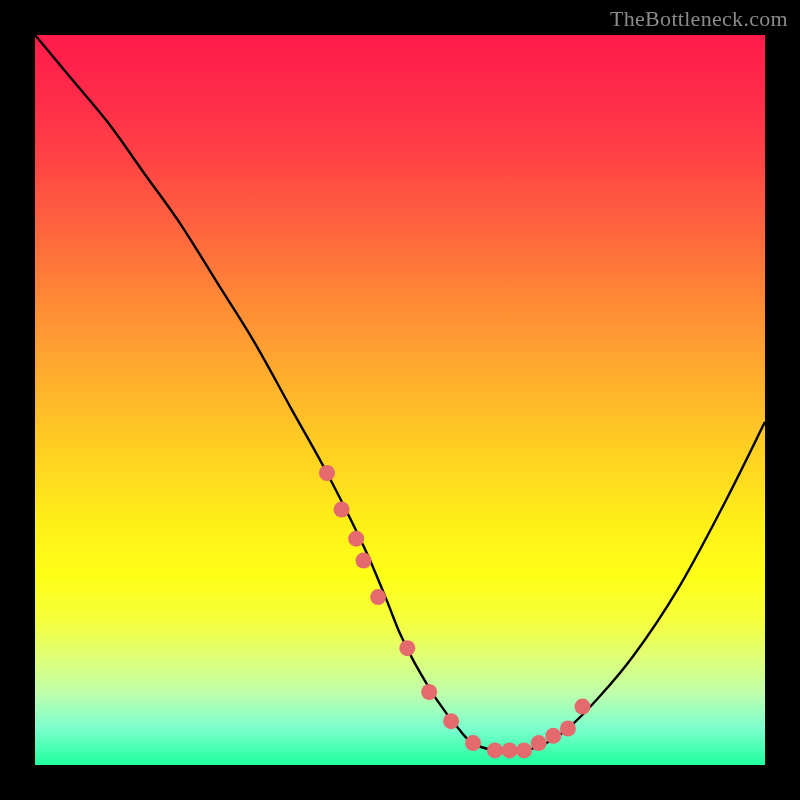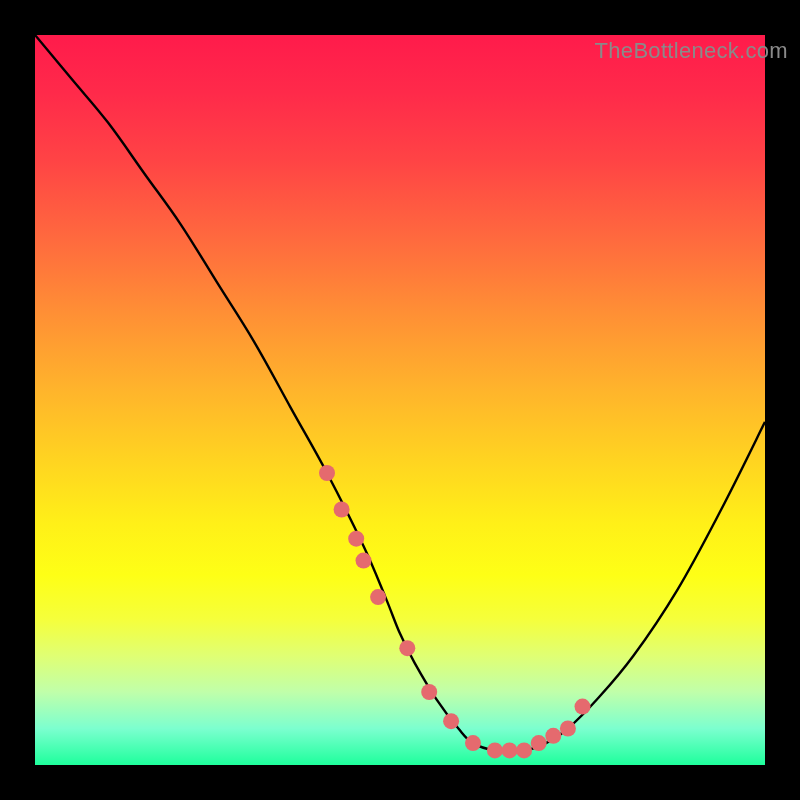--- a/index.html
+++ b/index.html
@@ -37,26 +37,25 @@
       #f5ff3b 80%,
       #e0ff73 85%,
       #c0ffaa 90%,
       #7cffcf 95%,
       #1eff9c 100%);
   }
   .watermark {
     position: absolute;
     top: 6px;
     right: 12px;
-    font-family: Liberation Sans, sans-serif;
+    font-family: Liberation Serif, serif;
     font-size: 22px;
     color: #8a8a8a;
     letter-spacing: 0.3px;
     user-select: none;
-    margin-top: 32px;
   }
   svg.curve {
     position: absolute;
     left: 0;
     top: 0;
     width: 730px;
     height: 730px;
   }
 </style>
 </head>

